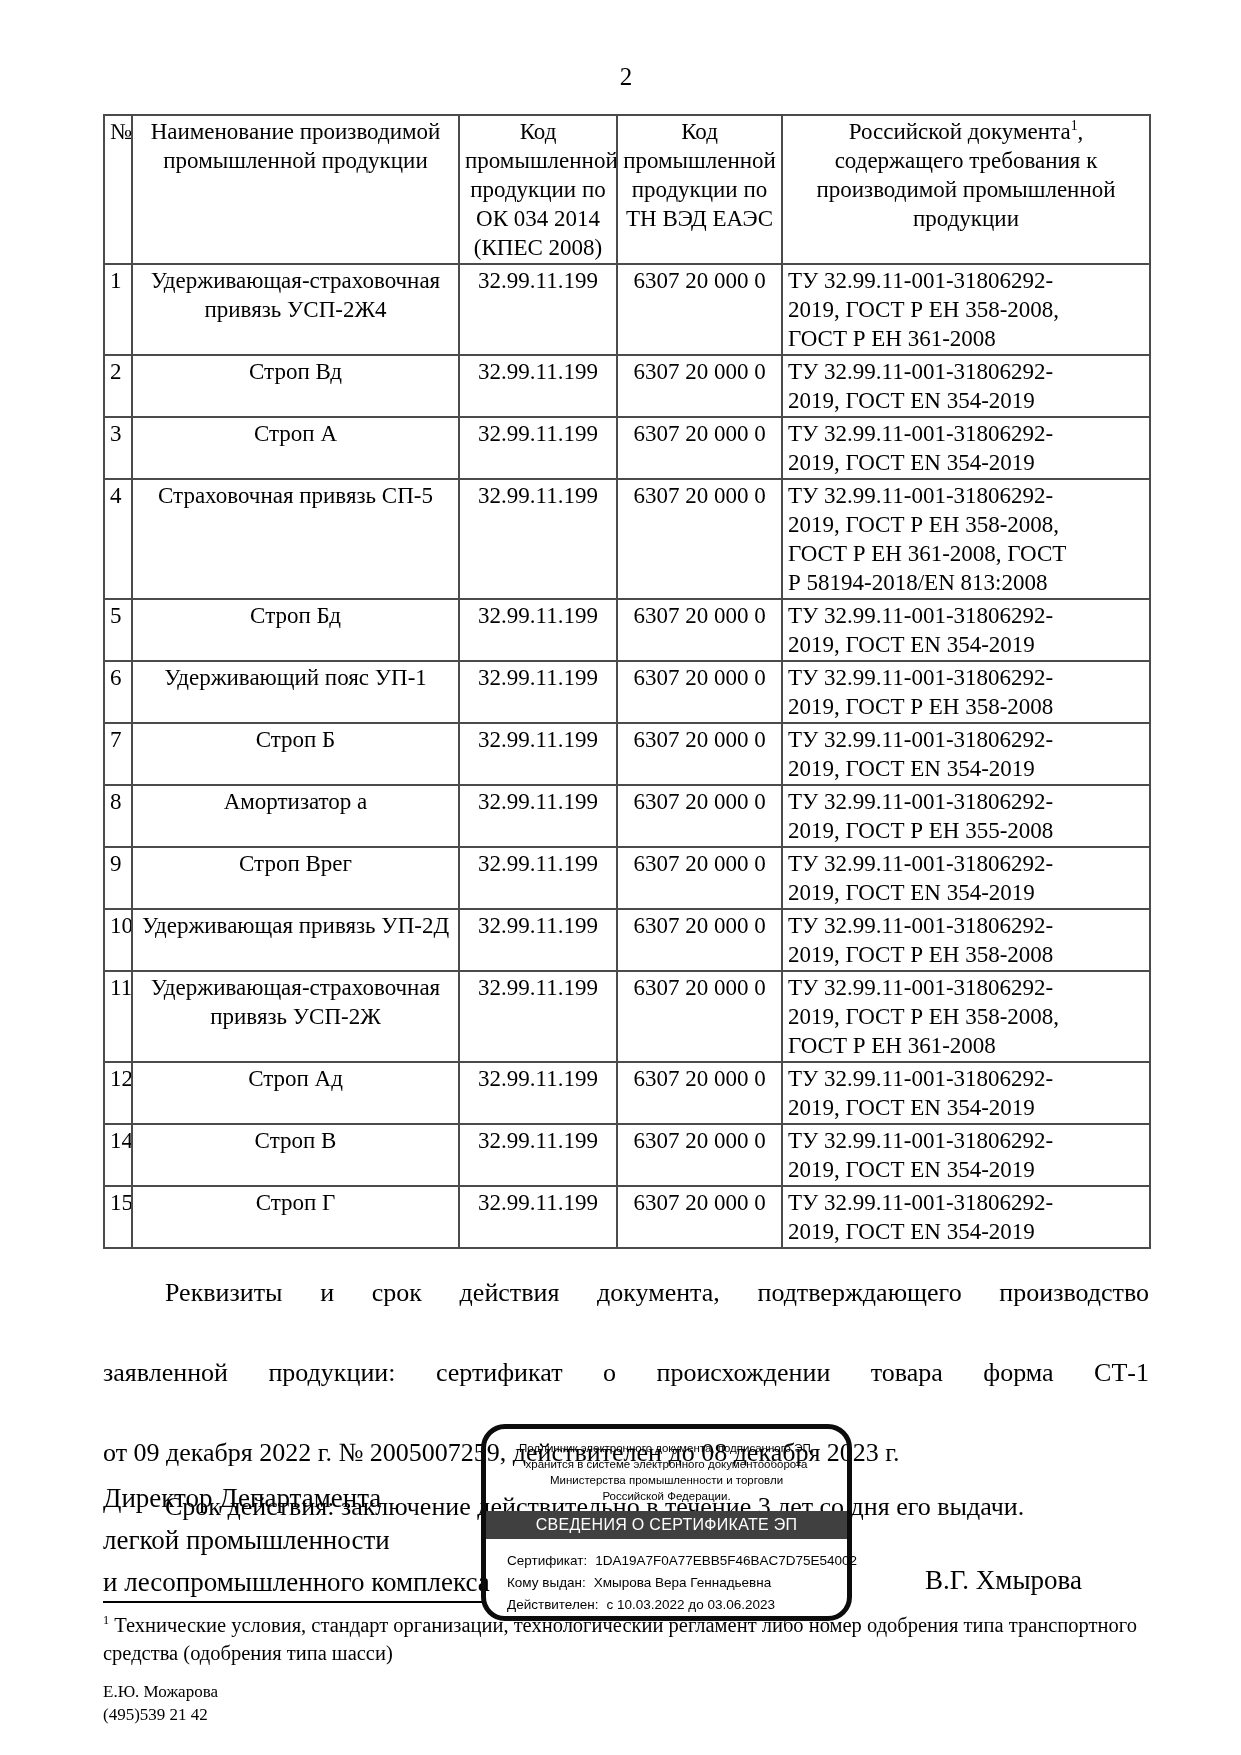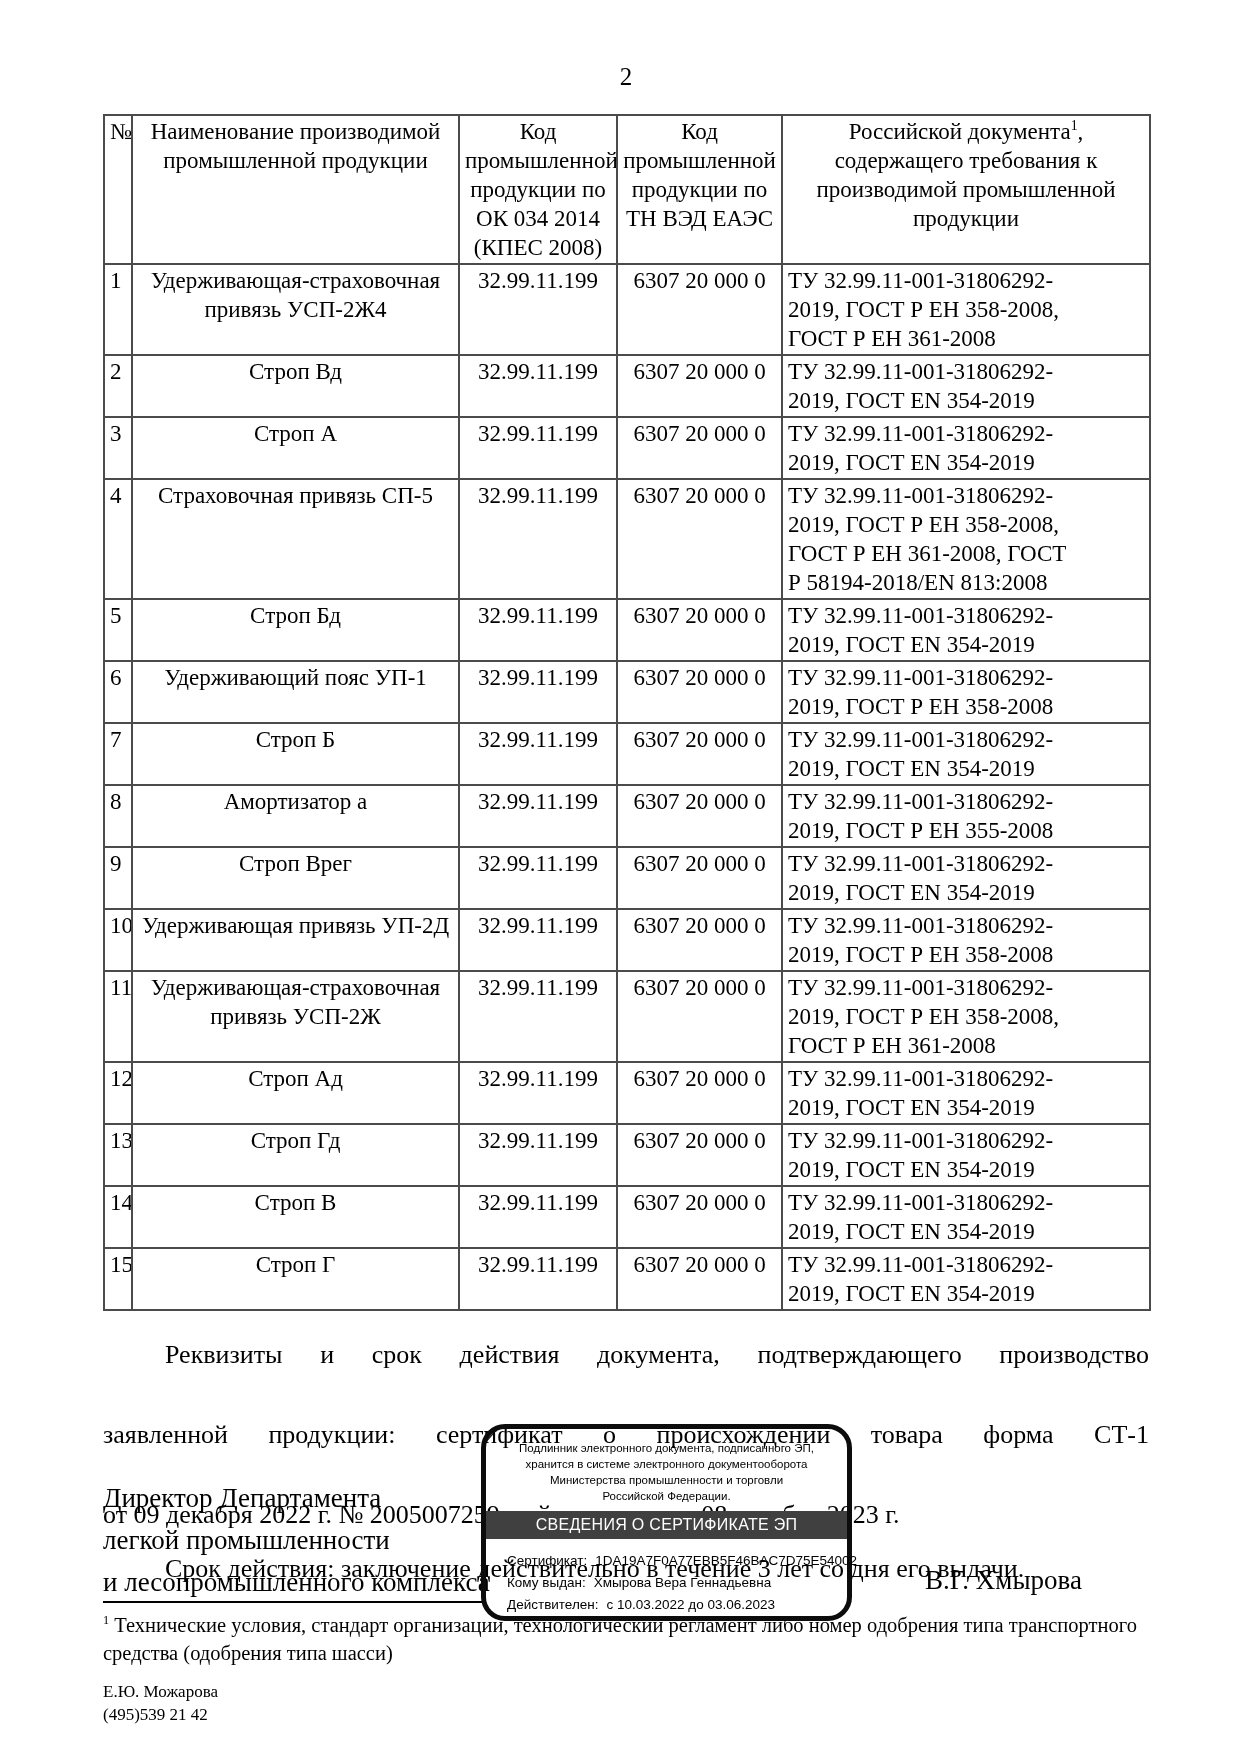--- a/index.html
+++ b/index.html
@@ -192,28 +192,20 @@
 
           <tr>
             <td class="c-num">12</td>
             <td class="c-name">Строп Ад</td>
             <td class="c-okpd">32.99.11.199</td>
             <td class="c-tnved">6307 20 000 0</td>
             <td class="c-req">ТУ 32.99.11-001-31806292-
 2019, ГОСТ EN 354-2019</td>
           </tr>
 
-          <tr>
-            <td class="c-num">13</td>
-            <td class="c-name">Строп Гд</td>
-            <td class="c-okpd">32.99.11.199</td>
-            <td class="c-tnved">6307 20 000 0</td>
-            <td class="c-req">ТУ 32.99.11-001-31806292-
-2019, ГОСТ EN 354-2019</td>
-          </tr>
 
           <tr>
             <td class="c-num">14</td>
             <td class="c-name">Строп В</td>
             <td class="c-okpd">32.99.11.199</td>
             <td class="c-tnved">6307 20 000 0</td>
             <td class="c-req">ТУ 32.99.11-001-31806292-
 2019, ГОСТ EN 354-2019</td>
           </tr>
 

